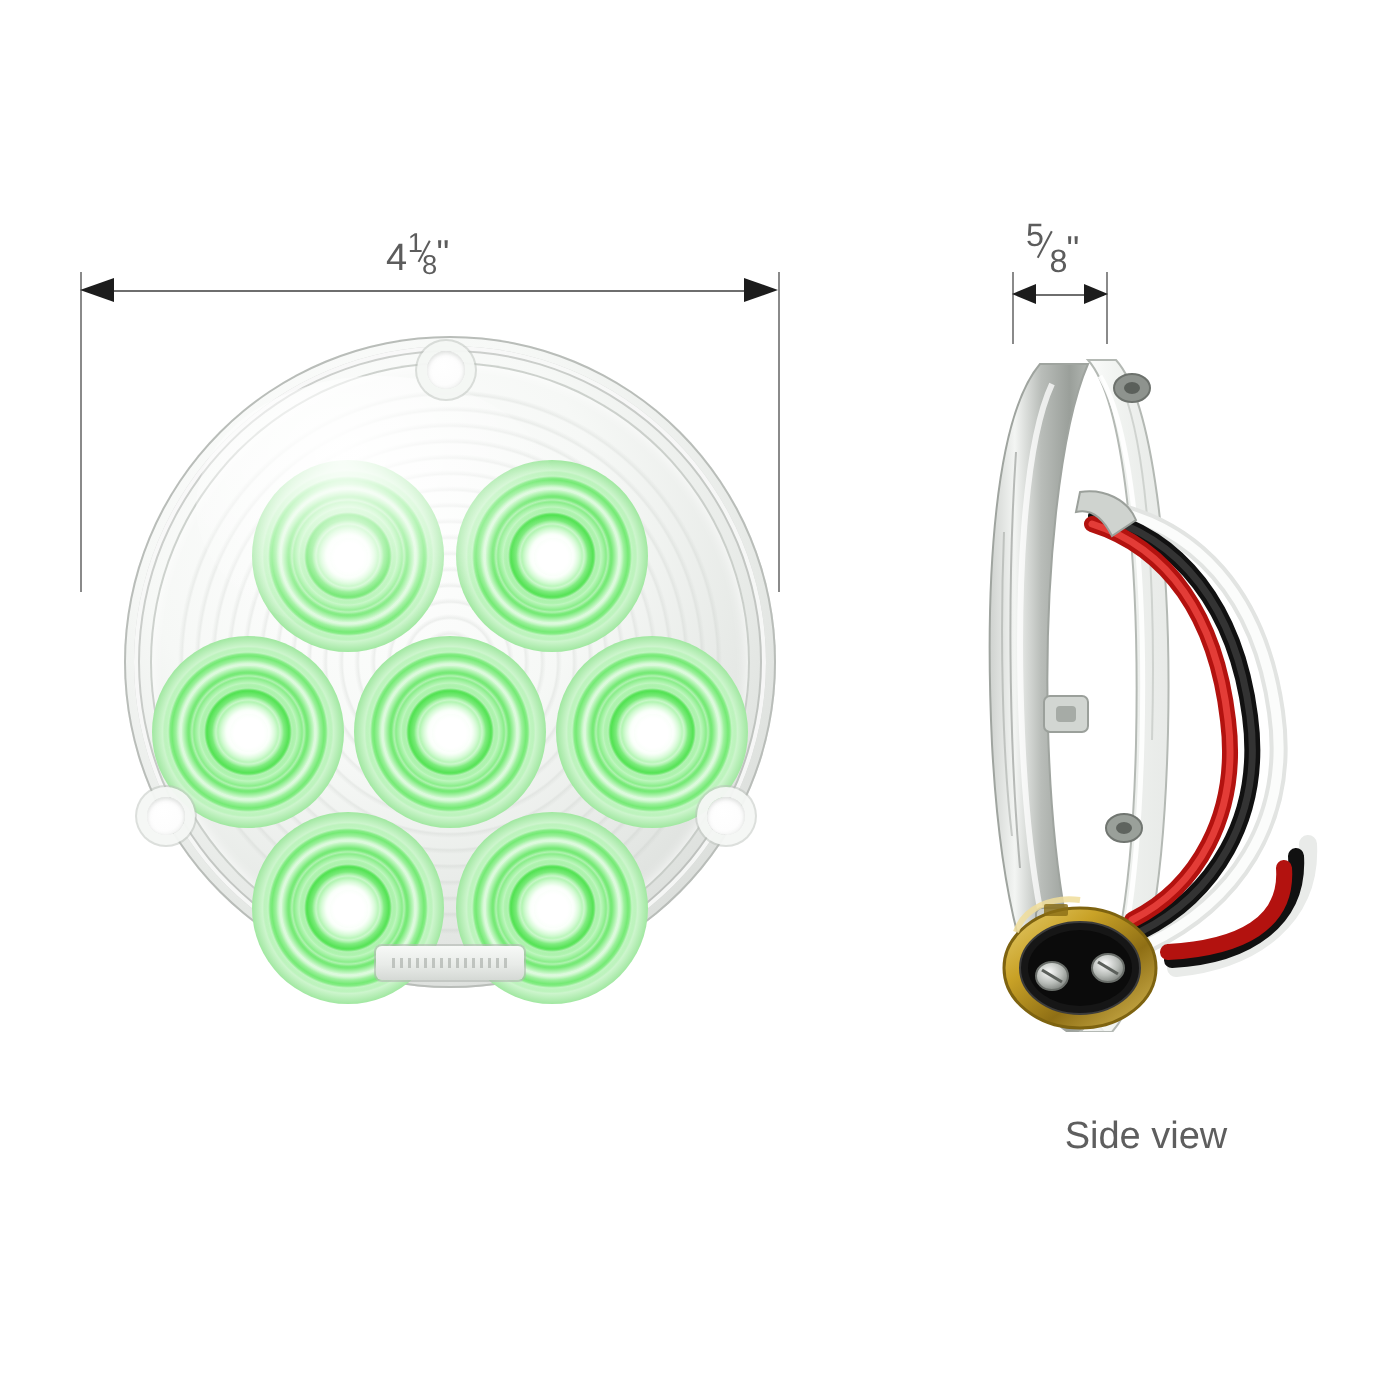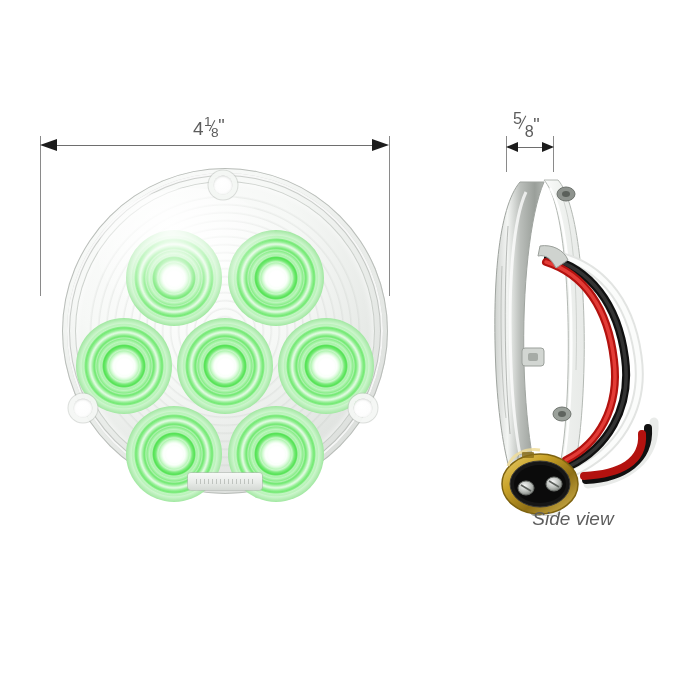--- a/index.html
+++ b/index.html
@@ -339,17 +339,17 @@
         <line x1="71" y1="315" x2="81" y2="321" stroke="#5c605c" stroke-width="1.6"></line>
         <path d="M30 300 C34 288, 48 282, 62 284" fill="none" stroke="#f0dd9a" stroke-width="3" opacity=".85"></path>
         <rect x="44" y="286" width="12" height="6" rx="1" fill="#8a6d14" opacity=".8"></rect>
       </g>
     </svg>
   </div>
 
   <div class="caption" style="left:125px; top:536px; width:200px;">
   </div>
 
-  <div class="caption" style="left:473px; top:506px; width:200px;font-style:italic;">
+  <div class="caption" style="left:473px; top:556px; width:200px;">
     <div>Side view</div>
   </div>
 
 </div>
 
 </body></html>

